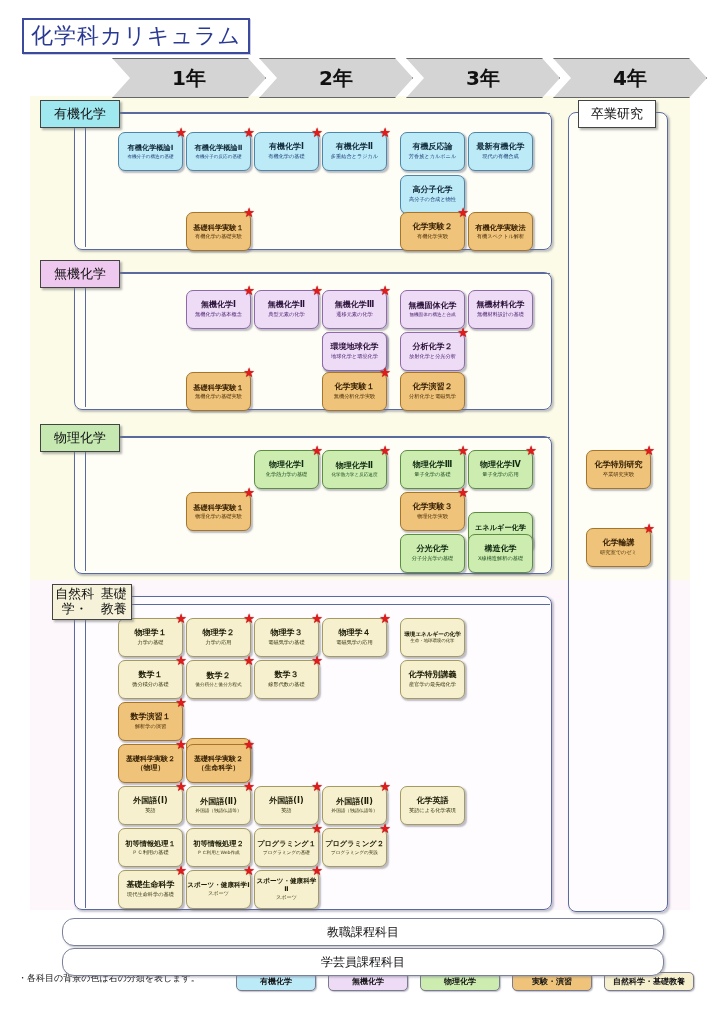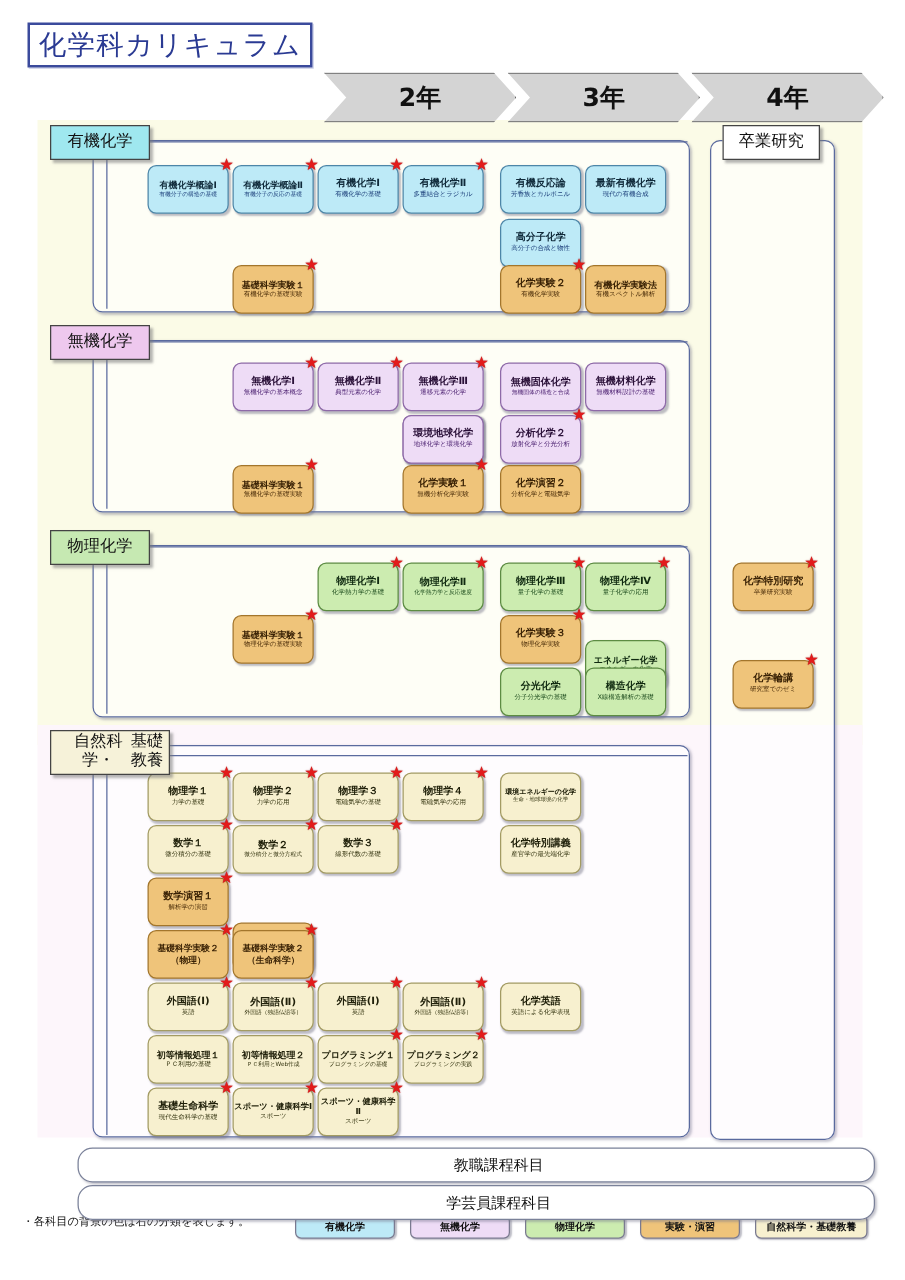--- a/index.html
+++ b/index.html
@@ -111,21 +111,20 @@
   .hline{position:absolute;background:#5a6a9e;height:1px;z-index:2;}
 
   
   .longbar{
     position:absolute;left:62px;width:600px;height:26px;
     border:1px solid #7a8199;border-radius:12px;background:#ffffff;
     display:flex;align-items:center;justify-content:center;
     font-size:12px;color:#111;
     box-shadow:1.5px 1.5px 2px rgba(120,120,140,.45);
     z-index:8;
-    padding-left:36px;
   }
 
   
   .legend{position:absolute;left:18px;top:972px;width:690px;}
   .legend-line{font-size:9px;color:#111;line-height:1.5;}
   .legend-chips{position:absolute;left:218px;top:0;display:flex;gap:12px;}
   .chip{
     height:17px;min-width:62px;padding:0 8px;
     border-radius:5px;border:1px solid #7a7a90;
     display:flex;align-items:center;justify-content:center;
@@ -140,20 +139,21 @@
 <div id="stage">
 
   <div class="title-box">
     <span>化学科カリキュラム</span>
   </div>
 
   <div class="cream-panel"></div>
   <div class="cream-panel2"></div>
 
   <div class="year-bar" id="year-bar">
+      <div class="year" style="left: 0px; width: 152px;">1年</div>
       <div class="year" style="left: 147px; width: 152px;">2年</div>
       <div class="year" style="left: 294px; width: 152px;">3年</div>
       <div class="year" style="left: 441px; width: 152px; text-align: center;">4年</div>
     </div>
 
   <div id="groups-layer">
       <div class="group-frame" style="left: 74px; top: 112px; width: 476px; height: 136px;"></div>
       <div class="group-label gl-organic" style="left: 40px; top: 100px; width: 78px; height: 26px;">
         <span>有機化学</span>
       </div>
@@ -303,21 +303,21 @@
       <div class="course c-phys" style="left: 468px; top: 534px;">
         <div class="cname">構造化学</div>
         <div class="cdesc">X線構造解析の基礎</div>
       </div>
       <div class="course c-exp" style="left: 186px; top: 492px;">
         <div class="cname" style="font-size: 7.2px;">基礎科学実験１</div>
         <div class="cdesc">物理化学の基礎実験</div>
         <div class="star">★</div>
       </div>
       <div class="group-frame" style="left: 74px; top: 596px; width: 476px; height: 312px;"></div>
-      <div class="group-label gl-natural" style="left: 40px; top: 584px; width: 78px; height: 34px; padding-left: 16px;">
+      <div class="group-label gl-natural" style="left: 52px; top: 584px; width: 78px; height: 34px;">
         <div>自然科学・</div>
         <div>基礎教養</div>
       </div>
       <div class="hline" style="left: 118px; top: 604px; width: 432px;"></div>
       <div class="vline" style="left: 85px; top: 604px; height: 304px;"></div>
       <div class="course c-nat" style="left: 118px; top: 618px;">
         <div class="cname">物理学１</div>
         <div class="cdesc">力学の基礎</div>
         <div class="star">★</div>
       </div>

